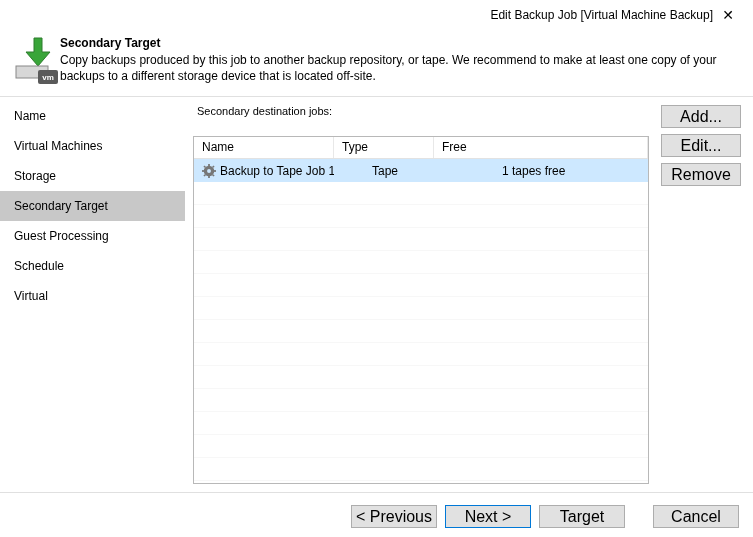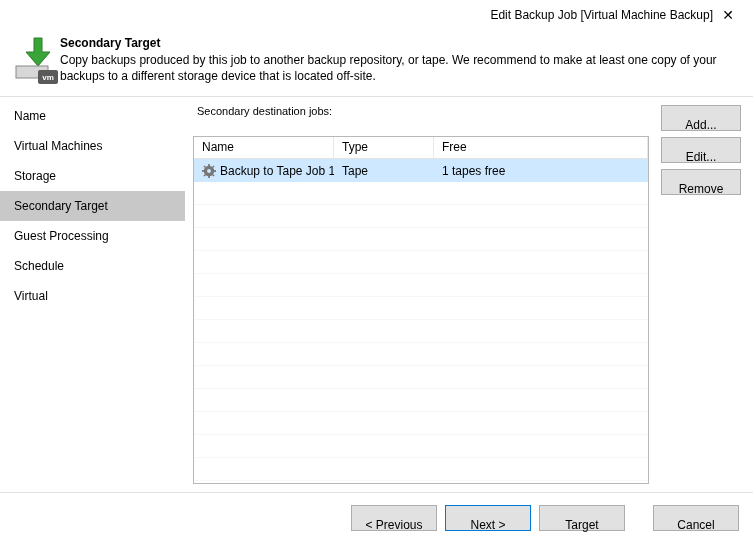--- a/index.html
+++ b/index.html
@@ -26,32 +26,32 @@
   .content { flex: 1; display: flex; padding: 8px 12px 8px 8px; }
   .content-left { flex: 1; display: flex; flex-direction: column; }
   .label { margin: 0 0 19px 4px; font-size: 11px; }
 
   .listview { flex: 1; border: 1px solid #b8b8b8; background: #fff; display: flex; flex-direction: column; overflow: hidden; }
   .lv-header { display: flex; height: 22px; background: #fff; border-bottom: 1px solid #e2e2e2; }
   .lv-header .col { padding: 3px 8px; font-size: 12px; border-right: 1px solid #e8e8e8; }
   .lv-body { flex: 1; overflow: hidden;
              background: repeating-linear-gradient(#fff 0 22px, #f7f7f7 22px 23px); }
   .lv-row { display: flex; height: 23px; align-items: center; }
-  .lv-row.selected { background: #cde8ff; }
+  .lv-row.selected { background: #cde8ff; gap: 30px; }
   .lv-row .cell { padding: 0 8px; font-size: 12px; white-space: nowrap; overflow: hidden; }
   .cell.name { display: flex; align-items: center; gap: 4px; }
   .row-icon svg { display: block; }
 
   .col-name  { width: 140px; flex: 0 0 140px; }
   .col-type  { width: 100px; flex: 0 0 100px; }
   .col-free  { flex: 1; }
 
   .side-buttons { width: 80px; margin-left: 12px; display: flex; flex-direction: column; gap: 6px; }
   .side-buttons button,
-  .footer button { height: 23px; font-size: 12px; background: #e1e1e1; border: 1px solid #adadad; cursor: default; padding: 12px; }
+  .footer button { height: 23px; font-size: 16px; background: #e1e1e1; border: 1px solid #adadad; cursor: default; padding: 0; }
   .side-buttons button { width: 100%; }
 
   
   .footer { display: flex; justify-content: flex-end; gap: 8px; padding: 12px 14px; border-top: 1px solid #e0e0e0; }
   .footer button { width: 86px; }
   .footer button.primary { border: 1px solid #0078d7; }
   .footer .gap { width: 12px; }
 </style>
 </head>
 <body>

